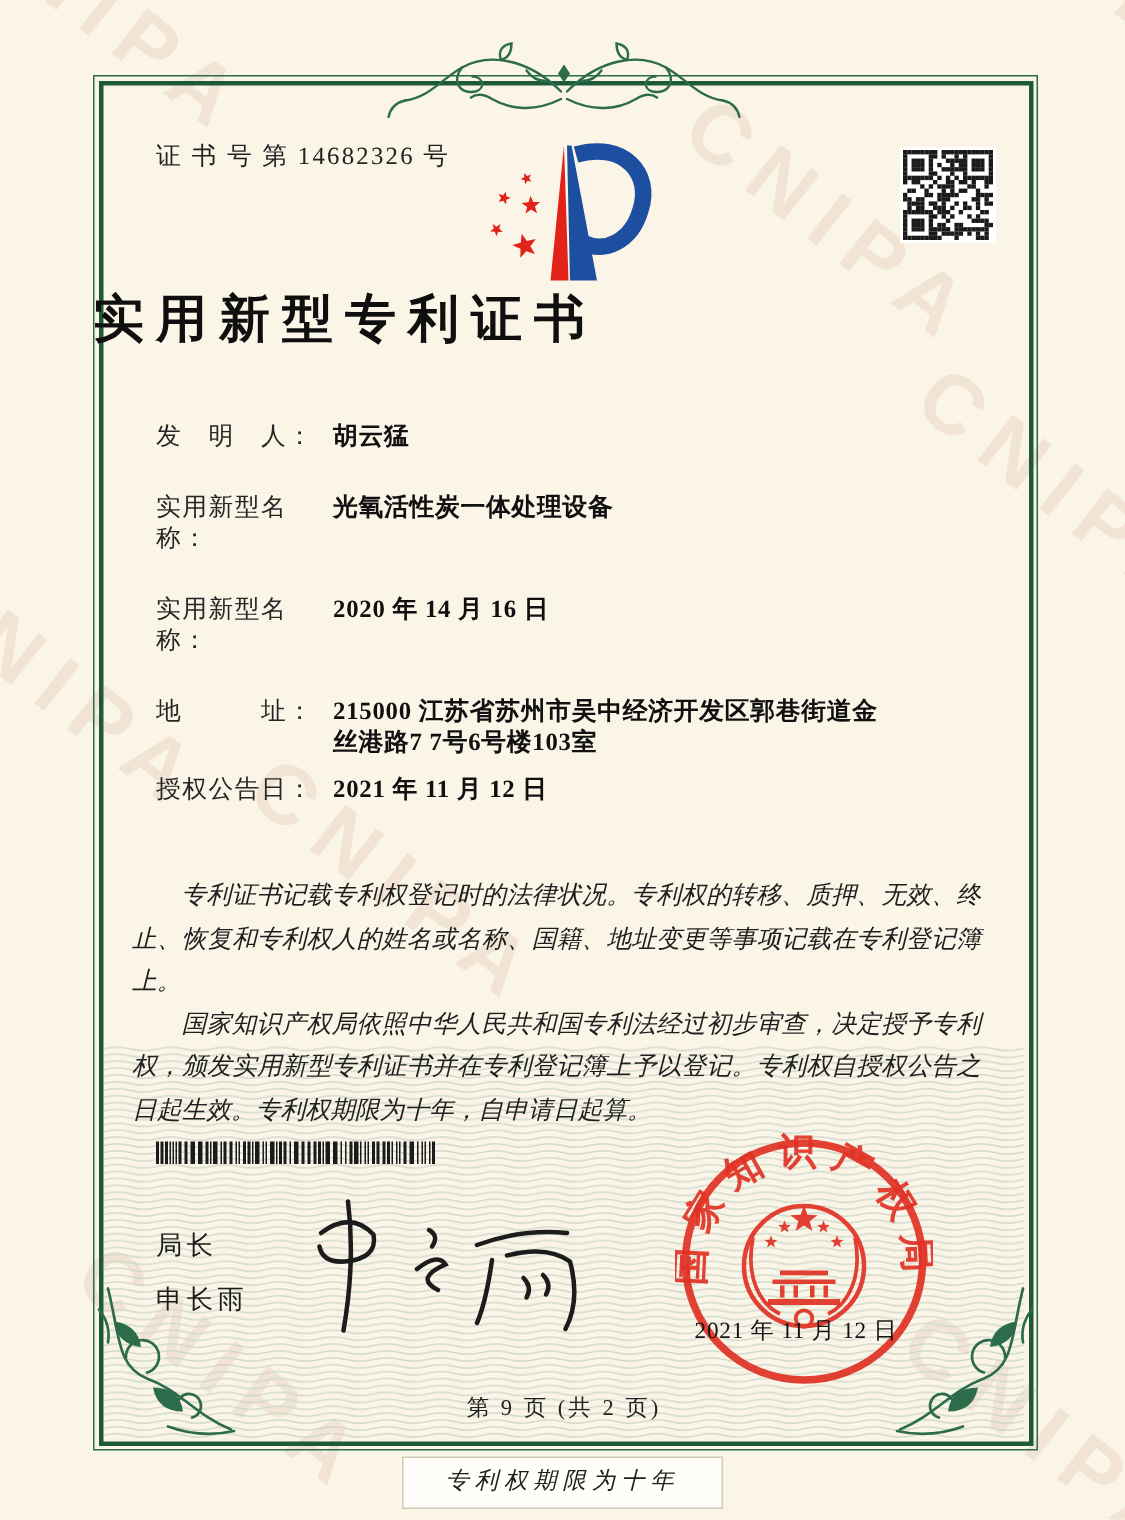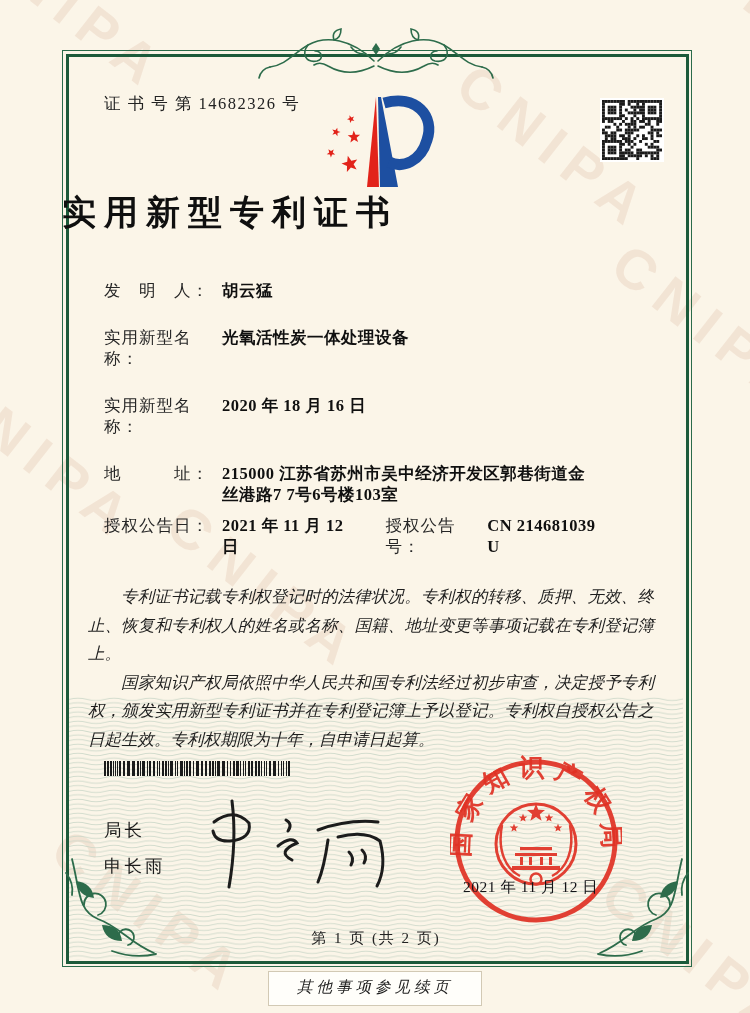--- a/index.html
+++ b/index.html
@@ -408,33 +408,29 @@
   <div class="frow">
     <span class="flabel">发　明　人：</span>
     <span class="fvalue">胡云猛</span>
   </div>
   <div class="frow">
     <span class="flabel">实用新型名称：</span>
     <span class="fvalue">光氧活性炭一体处理设备</span>
   </div>
   <div class="frow">
     <span class="flabel">实用新型名称：</span>
-    <span class="fvalue">2020 年 18 月 16 日</span>
+    <span class="fvalue">2020 年 14 月 16 日</span>
   </div>
   <div class="frow addr">
     <span class="flabel">地　　　址：</span>
     <span class="fvalue">215000 江苏省苏州市吴中经济开发区郭巷街道金丝港路7 7号6号楼103室</span>
   </div>
   <div class="grant">
     <span class="flabel">授权公告日：</span>
     <span class="fvalue">2021 年 11 月 12 日</span>
-    <span class="pair2">
-      <span class="flabel2">授权公告号：</span>
-      <span class="fvalue">CN 214681039 U</span>
-    </span>
   </div>
 </div>
 
 <div class="paras">
   <p>专利证书记载专利权登记时的法律状况。专利权的转移、质押、无效、终止、恢复和专利权人的姓名或名称、国籍、地址变更等事项记载在专利登记簿上。</p>
   <p>国家知识产权局依照中华人民共和国专利法经过初步审查，决定授予专利权，颁发实用新型专利证书并在专利登记簿上予以登记。专利权自授权公告之日起生效。专利权期限为十年，自申请日起算。</p>
 </div>
 
 <div class="barcode" id="barcode">
     <i style="width: 2px; margin-right: 1px; background: rgb(27, 27, 27);"></i>
@@ -541,14 +537,14 @@
       <rect x="70" y="102" width="3" height="8"></rect>
       <rect x="79" y="102" width="3" height="8"></rect>
       <rect x="90" y="102" width="3" height="8"></rect>
       <rect x="99" y="102" width="3" height="8"></rect>
       <rect x="62" y="111" width="48" height="4"></rect>
     </g>
   </svg>
 </div>
 <div class="seal-date">2021 年 11 月 12 日</div>
 
-<div class="page-note">第 1 页 (共 2 页)</div>
-<div class="cont-note">其他事项参见续页</div>
+<div class="page-note">第 9 页 (共 2 页)</div>
+<div class="cont-note">专利权期限为十年</div>
 
 </body></html>

